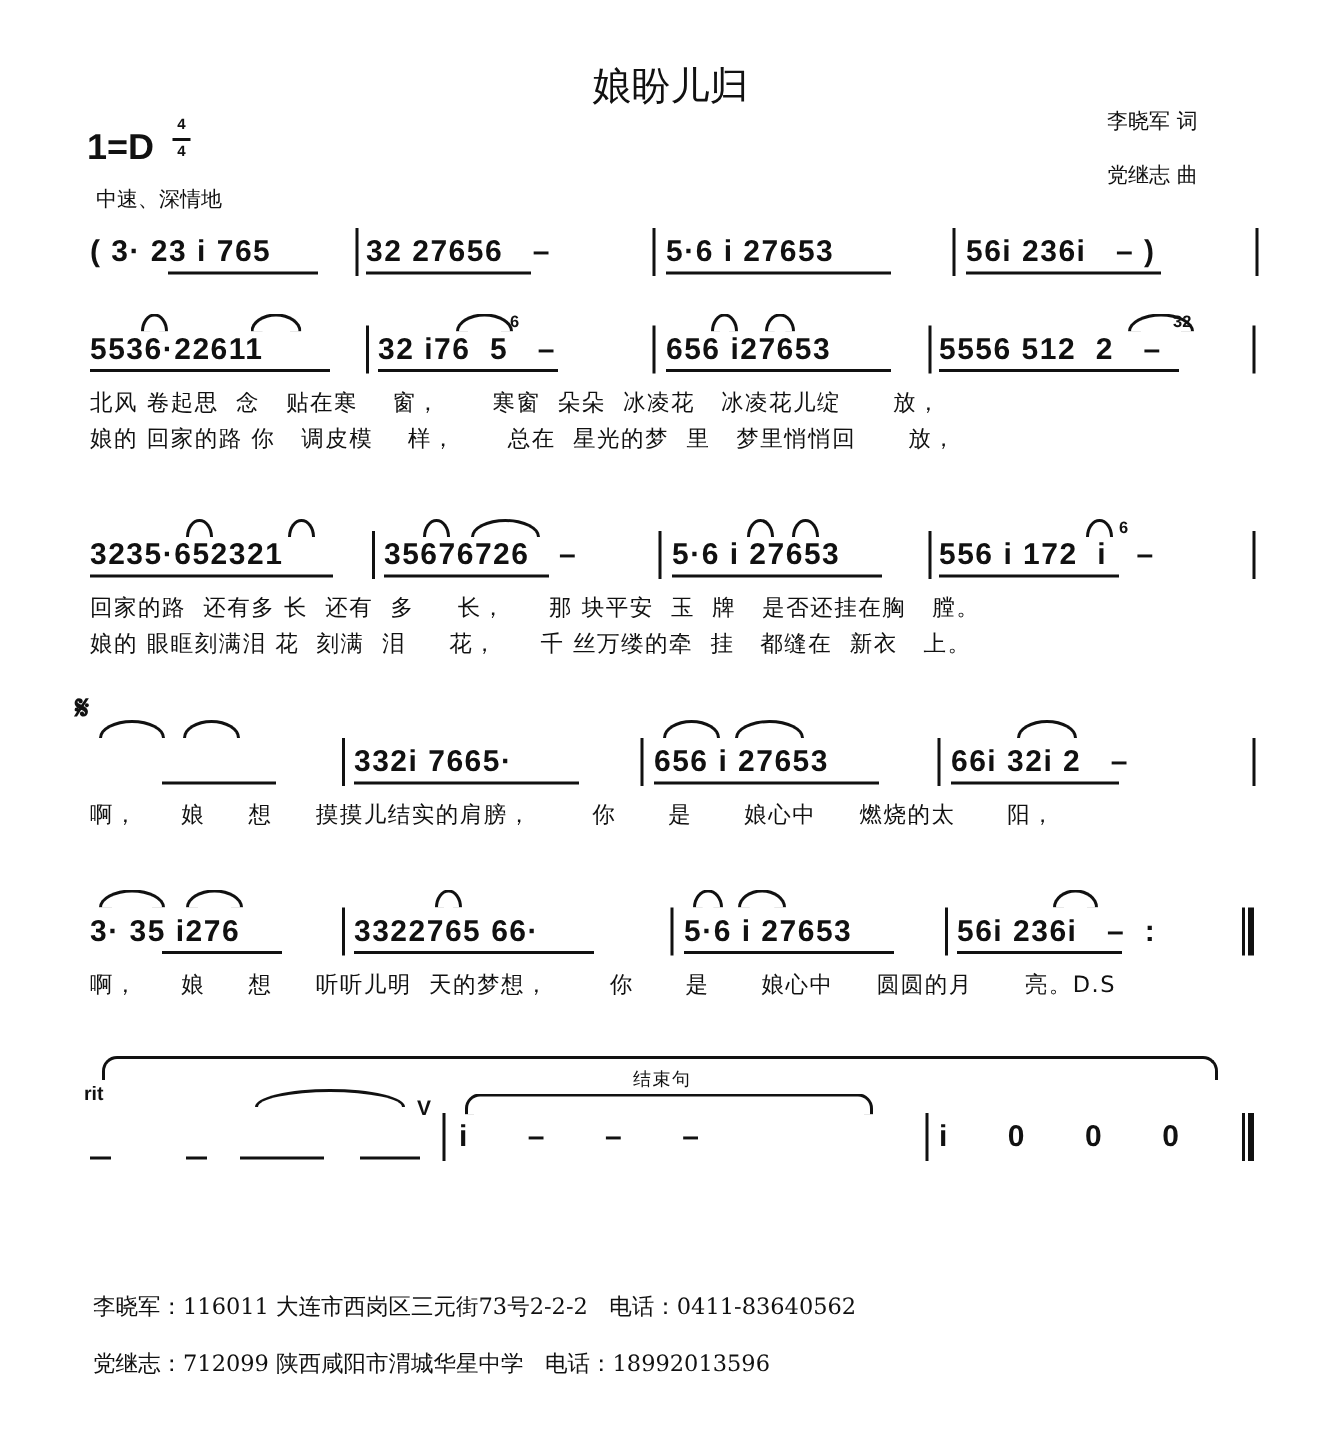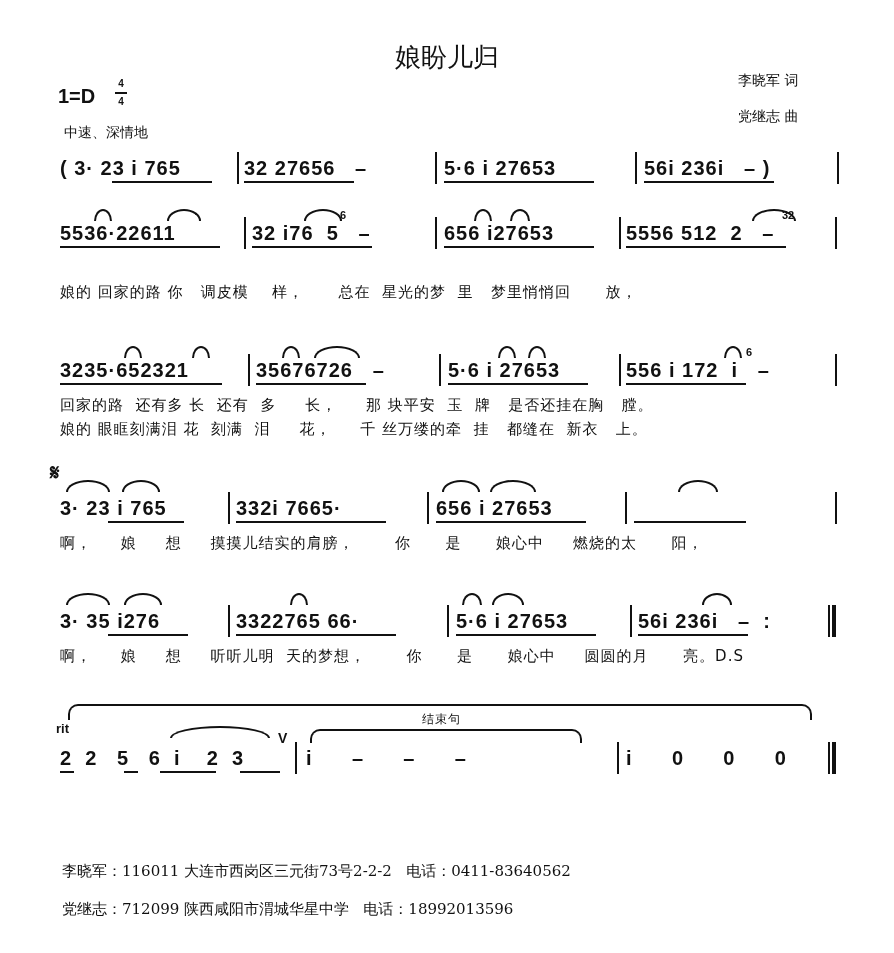--- a/index.html
+++ b/index.html
@@ -2,21 +2,21 @@
 <html><head>
   <meta charset="utf-8">
   <style>
     html, body { margin: 0; padding: 0; background: #ffffff; }
     body {
       width: 894px; height: 953px; position: relative; overflow: hidden;
       font-family: "DejaVu Sans", sans-serif; color: #111;
     }
     .abs { position: absolute; }
     .title { left: 0; width: 894px; top: 40px; text-align: center; font-size: 26px; font-family: "DejaVu Serif", serif; }
-    .key { left: 58px; top: 85px; font-size: 20px; font-weight: bold; font-family: "Liberation Sans", sans-serif; }
+    .key { left: 58px; top: 85px; font-size: 24px; font-weight: bold; font-family: "Liberation Sans", sans-serif; }
     .meter { left: 114px; top: 76px; width: 14px; text-align: center; font-size: 10px; font-weight: bold; line-height: 16px; font-family: "Liberation Sans", sans-serif; }
     .meter .bar { display:block; border-top: 2px solid #111; margin: 0 1px; }
     .tempo { left: 64px; top: 124px; font-size: 14px; }
     .credit { left: 738px; font-size: 14px; }
     .row { position: absolute; left: 52px; width: 790px; height: 60px; }
     .notes { position: absolute; left: 0; top: 0; height: 36px; width: 100%; }
     .measure { position: absolute; top: 0; height: 36px; font-family: "Liberation Sans", sans-serif; font-weight: bold; font-size: 20px; white-space: pre; letter-spacing: 1px; line-height: 36px; }
     .barline { position: absolute; top: 2px; width: 2px; height: 32px; background: #111; }
     .dbl { position: absolute; top: 2px; width: 8px; height: 32px; border-left: 2px solid #111; border-right: 4px solid #111; box-sizing: border-box; }
     .ul { position: absolute; height: 0; border-top: 2px solid #111; }
@@ -74,20 +74,21 @@
     <div class="slur" style="left:115px;width:30px;top:-6px"></div>
     <div class="slur" style="left:252px;width:34px;top:-6px"></div>
     <div class="slur" style="left:422px;width:14px;top:-6px"></div>
     <div class="slur" style="left:458px;width:16px;top:-6px"></div>
     <div class="slur" style="left:700px;width:40px;top:-6px"></div>
     <div class="ul" style="left:8px;width:160px;top:31px"></div>
     <div class="ul" style="left:200px;width:120px;top:31px"></div>
     <div class="ul" style="left:392px;width:150px;top:31px"></div>
     <div class="ul" style="left:574px;width:160px;top:31px"></div>
   </div>
+  <div class="lyric" style="left:8px;top:44px">北风 卷起思  念   贴在寒    窗，      寒窗  朵朵  冰凌花   冰凌花儿绽      放，</div>
   <div class="lyric" style="left:8px;top:68px">娘的 回家的路 你   调皮模    样，      总在  星光的梦  里   梦里悄悄回      放，</div>
 </div>
 
 <div class="row" style="top:352px">
   <div class="notes">
     <span class="measure" style="left:8px">3235·652321</span>
     <div class="barline" style="left:196px"></div>
     <span class="measure" style="left:204px">35676726   –</span>
     <div class="barline" style="left:387px"></div>
     <span class="measure" style="left:396px">5·6 i 27653</span>
@@ -107,26 +108,26 @@
     <div class="ul" style="left:396px;width:140px;top:31px"></div>
     <div class="ul" style="left:574px;width:120px;top:31px"></div>
   </div>
   <div class="lyric" style="left:8px;top:44px">回家的路  还有多 长  还有  多     长，     那 块平安  玉  牌   是否还挂在胸   膛。</div>
   <div class="lyric" style="left:8px;top:68px">娘的 眼眶刻满泪 花  刻满  泪     花，     千 丝万缕的牵  挂   都缝在  新衣   上。</div>
 </div>
 
 <div class="segno" style="left:50px;top:460px">𝄋</div>
 <div class="row" style="top:490px">
   <div class="notes">
-    <span class="measure" style="left:8px">3· 23 i 765</span>
     <div class="barline" style="left:176px"></div>
     <span class="measure" style="left:184px">332i 7665·</span>
     <div class="barline" style="left:375px"></div>
     <span class="measure" style="left:384px">656 i 27653</span>
     <div class="barline" style="left:573px"></div>
+    <span class="measure" style="left:582px">66i 32i 2   –</span>
     <div class="barline" style="left:783px"></div>
     <div class="slur" style="left:14px;width:40px;top:-10px"></div>
     <div class="slur" style="left:70px;width:34px;top:-10px"></div>
     <div class="slur" style="left:390px;width:34px;top:-10px"></div>
     <div class="slur" style="left:438px;width:42px;top:-10px"></div>
     <div class="slur" style="left:626px;width:36px;top:-10px"></div>
     <div class="ul" style="left:56px;width:76px;top:31px"></div>
     <div class="ul" style="left:184px;width:150px;top:31px"></div>
     <div class="ul" style="left:384px;width:150px;top:31px"></div>
     <div class="ul" style="left:582px;width:112px;top:31px"></div>
@@ -157,21 +158,20 @@
   </div>
   <div class="lyric" style="left:8px;top:44px">啊，     娘     想     听听儿明  天的梦想，       你      是      娘心中     圆圆的月      亮。D.S</div>
 </div>
 
 <div class="bracket" style="left:68px;top:704px;width:740px;height:14px"></div>
 <div class="lyric" style="left:422px;top:711px;font-size:12px">结束句</div>
 <div class="bracket" style="left:310px;top:729px;width:268px;height:12px"></div>
 <div class="small" style="left:56px;top:721px;font-size:13px">rit</div>
 <div class="row" style="top:740px">
   <div class="notes">
-    <span class="measure" style="left:8px">2  2   5   6  i    2  3</span>
     <span class="small" style="left:226px;top:-10px;font-size:14px">V</span>
     <div class="slur" style="left:118px;width:96px;top:-14px"></div>
     <div class="barline" style="left:243px"></div>
     <span class="measure" style="left:254px">i      –      –      –</span>
     <div class="barline" style="left:565px"></div>
     <span class="measure" style="left:574px">i      0      0      0</span>
     <div class="dbl" style="left:776px"></div>
     <div class="ul" style="left:8px;width:14px;top:31px"></div>
     <div class="ul" style="left:72px;width:14px;top:31px"></div>
     <div class="ul" style="left:108px;width:56px;top:31px"></div>

